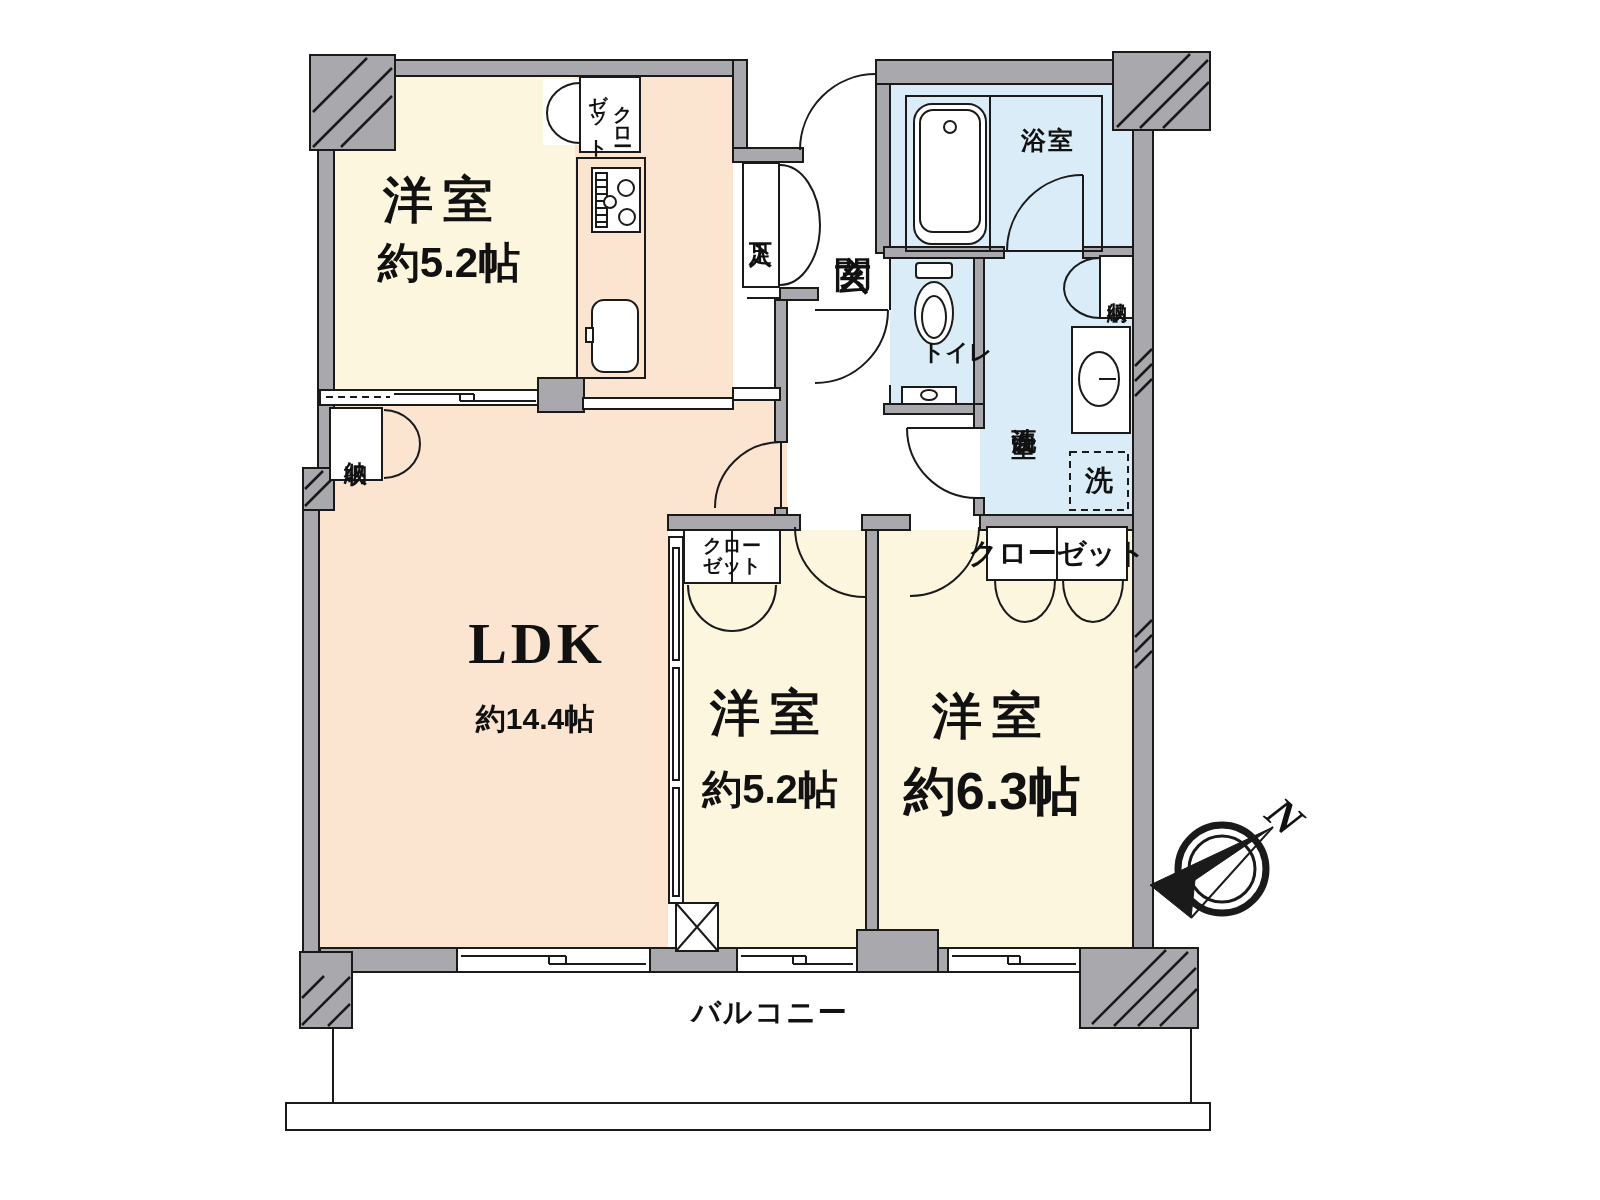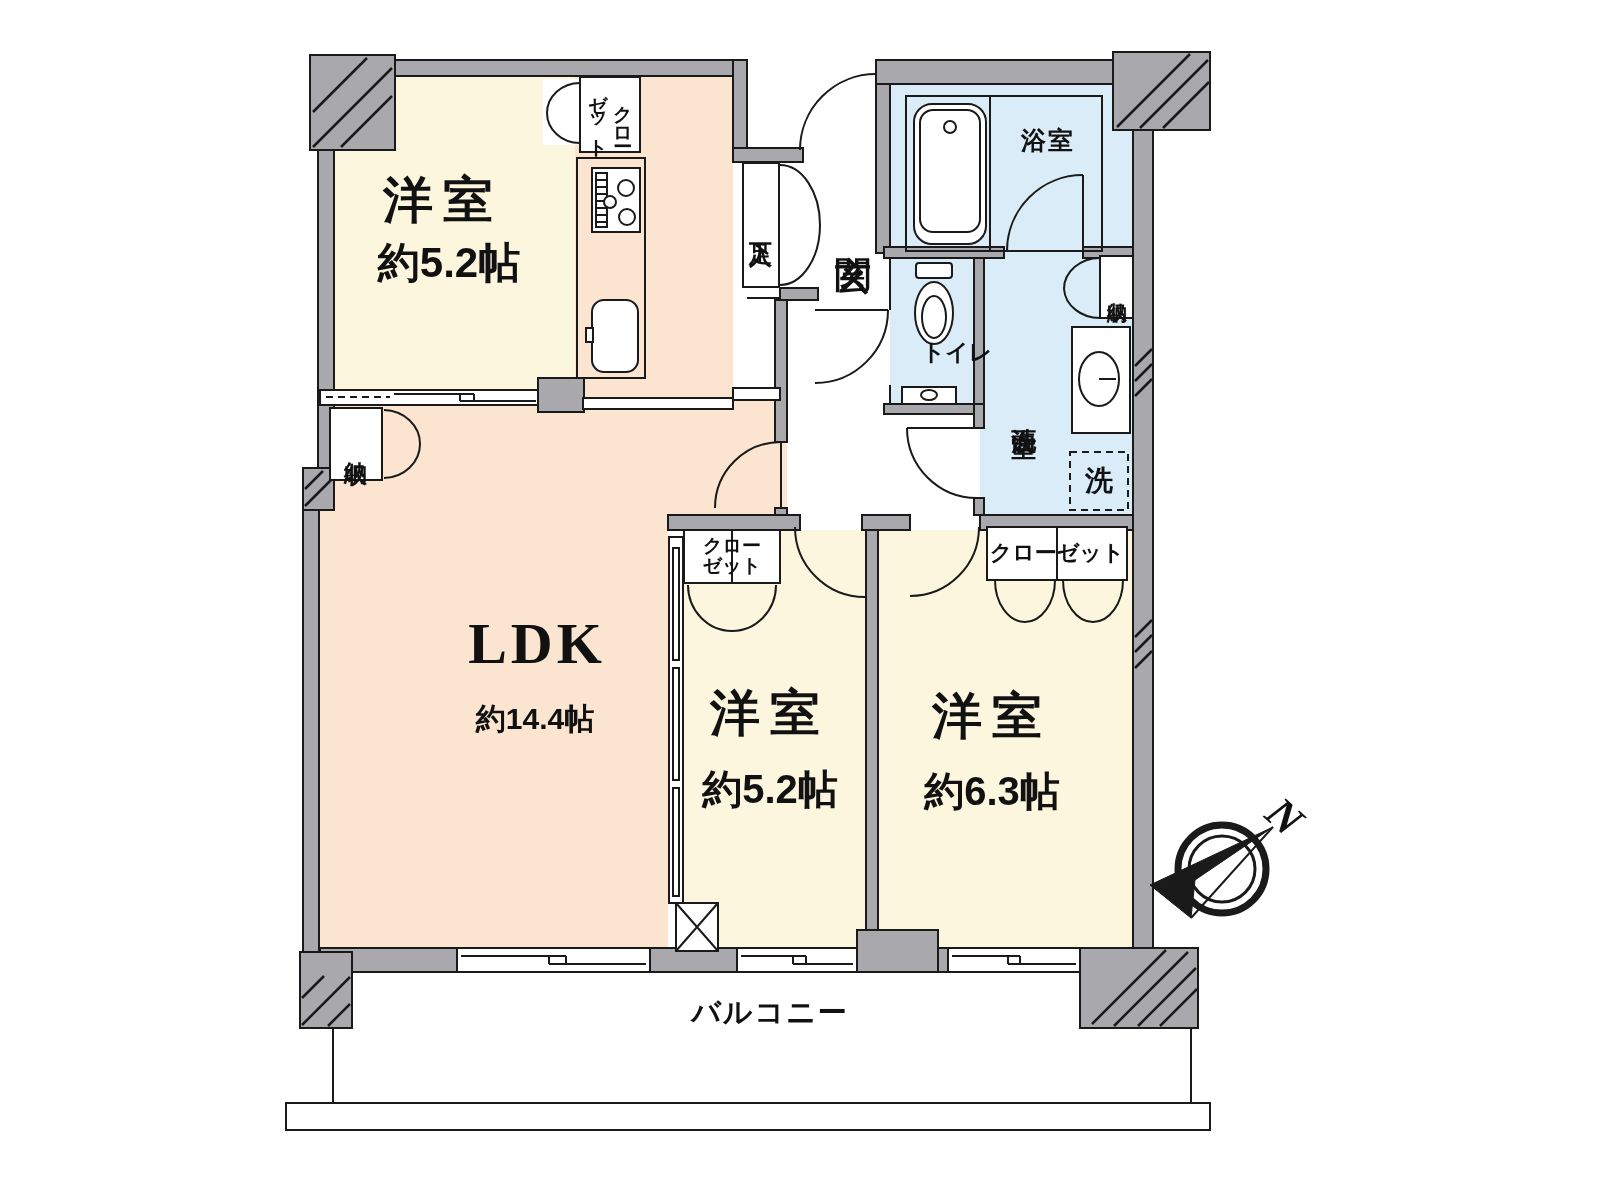--- a/index.html
+++ b/index.html
@@ -238,42 +238,42 @@
   <div class="lbl" style="left:443px;top:200px;font-size:50px;letter-spacing:10px;">洋室</div>
   <div class="lbl" style="left:449px;top:263px;font-size:42px;">約5.2帖</div>
 
   <div class="lbl" style="left:537px;top:644px;font-size:58px;letter-spacing:4px;font-family:Liberation Serif, serif;">LDK</div>
   <div class="lbl" style="left:535px;top:719px;font-size:30px;">約14.4帖</div>
 
   <div class="lbl" style="left:770px;top:713px;font-size:50px;letter-spacing:10px;">洋室</div>
   <div class="lbl" style="left:770px;top:789px;font-size:40px;">約5.2帖</div>
 
   <div class="lbl" style="left:992px;top:716px;font-size:50px;letter-spacing:10px;">洋室</div>
-  <div class="lbl" style="left:992px;top:791px;font-size:40px;">約6.3帖</div>
+  <div class="lbl" style="left:992px;top:791px;font-size:52px;">約6.3帖</div>
 
   <div class="lbl" style="left:770px;top:1012px;font-size:29px;letter-spacing:2px;">バルコニー</div>
 
   <div class="lbl v" style="left:853px;top:230px;font-size:36px;letter-spacing:4px;">玄関</div>
 
   <div class="lbl v" style="left:761px;top:225px;font-size:23px;">下足入</div>
 
   <div class="lbl v pre" style="left:610px;top:114px;font-size:19px;line-height:1.3;">クロー
 ゼット</div>
 
   <div class="lbl" style="left:1048px;top:140px;font-size:25px;letter-spacing:2px;">浴室</div>
 
   <div class="lbl" style="left:932px;top:352px;font-size:23px;margin-left:25px;">トイレ</div>
 
   <div class="lbl v" style="left:1024px;top:412px;font-size:25px;letter-spacing:3px;">洗面室</div>
 
   <div class="lbl v" style="left:1117px;top:287px;font-size:20px;">収納</div>
 
   <div class="lbl" style="left:1099px;top:481px;font-size:28px;">洗</div>
 
-  <div class="lbl" style="left:1057px;top:553px;font-size:22px;">クローゼット</div>
+  <div class="lbl" style="left:1057px;top:553px;font-size:29px;">クローゼット</div>
 
   <div class="lbl pre" style="left:732px;top:556px;font-size:19px;">クロー
 ゼット</div>
 
   <div class="lbl v" style="left:356px;top:444px;font-size:23px;">収納</div>
 
   <div class="lbl north" style="left:1284px;top:817px;font-size:44px;">N</div>
 </div>
 
 </body></html>

